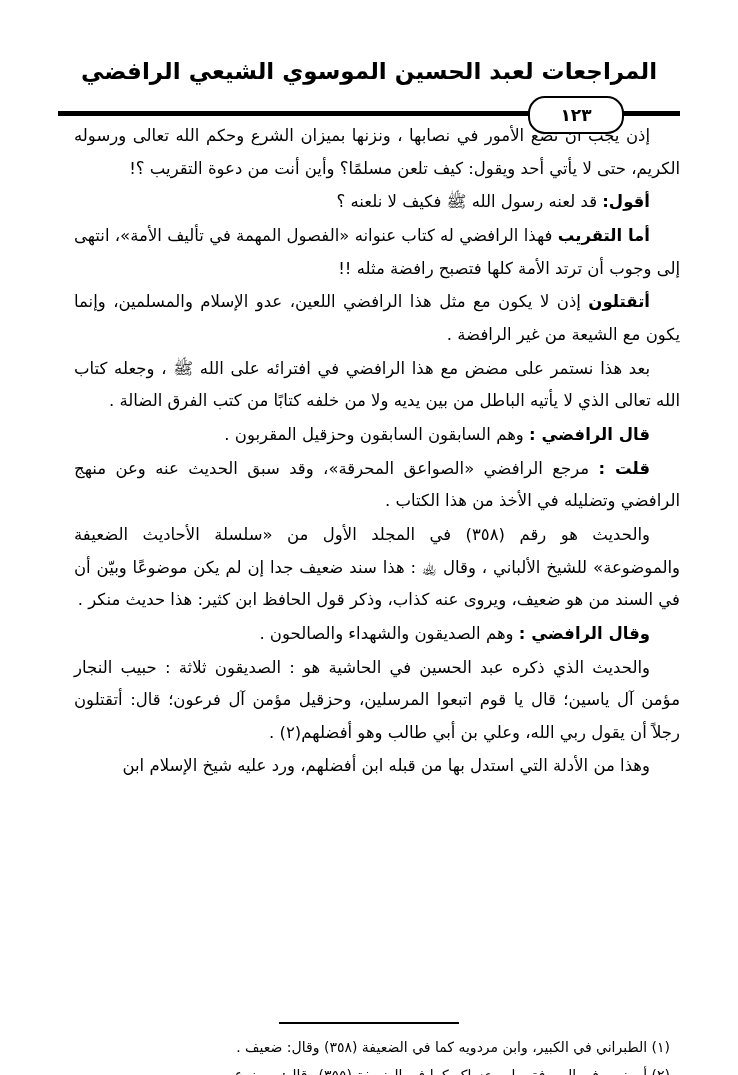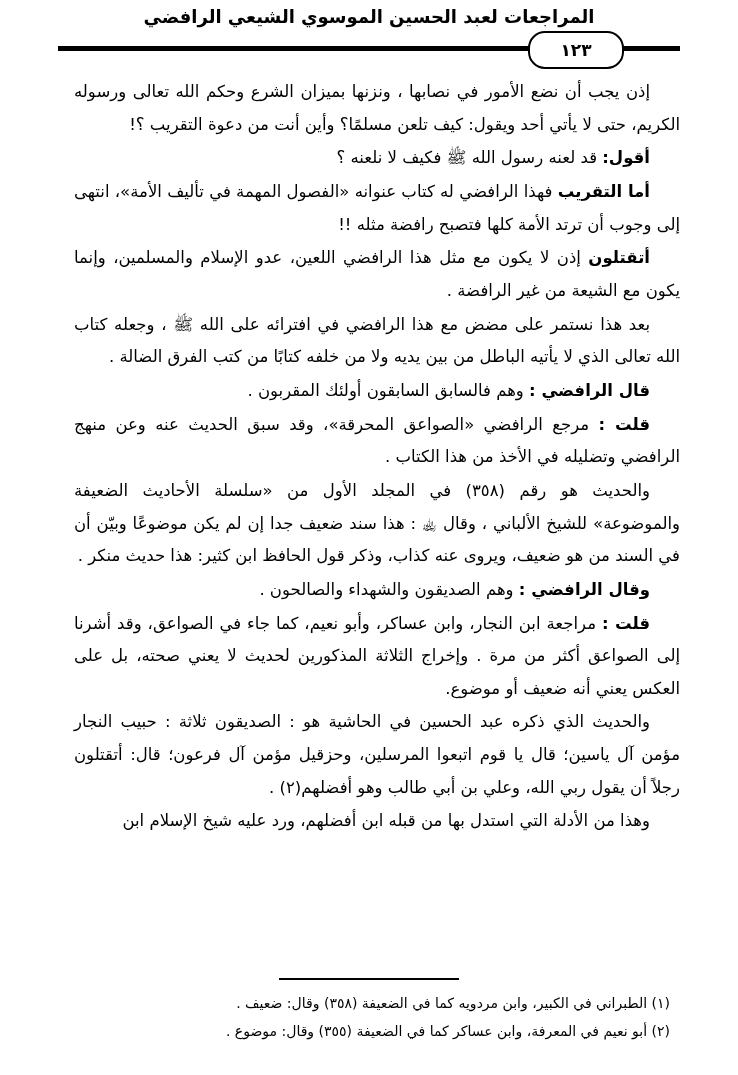--- a/index.html
+++ b/index.html
@@ -25,29 +25,30 @@
 
   
   .header {
     position: relative;
     height: 70px;
     padding: 0 58px;
     box-sizing: border-box;
   }
   .header-title {
     text-align: center;
-    font-size: 18px;
+    font-size: 23px;
     font-weight: bold;
     letter-spacing: 0;
-    padding-top: 6px;
+    padding-top: 14px;
     line-height: 1.2;
+    margin-top: 44px;
   }
   .rule-wrap {
     position: relative;
-    margin-top: 8px;
+    margin-top: 15px;
     height: 30px;
   }
   .rule-thick {
     position: absolute;
     top: 10px;
     right: 0;
     left: 0;
     height: 5px;
     background: #000;
   }
@@ -144,42 +145,38 @@
       <b>أتقتلون</b>
       <span>إذن لا يكون مع مثل هذا الرافضي اللعين، عدو الإسلام والمسلمين، وإنما يكون مع الشيعة من غير الرافضة .</span>
     </p>
 
     <p class="para">
       <span>بعد هذا نستمر على مضض مع هذا الرافضي في افترائه على الله ﷺ ، وجعله كتاب الله تعالى الذي لا يأتيه الباطل من بين يديه ولا من خلفه كتابًا من كتب الفرق الضالة .</span>
     </p>
 
     <p class="para">
       <b>قال الرافضي :</b>
-      <span>وهم فالسابق السابقون أولئك المقربون .</span>
+      <span>وهم السابقون السابقون وحزقيل المقربون .</span>
     </p>
 
 
     <p class="para">
       <b>قلت :</b>
       <span>مرجع الرافضي «الصواعق المحرقة»، وقد سبق الحديث عنه وعن منهج الرافضي وتضليله في الأخذ من هذا الكتاب .</span>
     </p>
 
     <p class="para">
       <span>والحديث هو رقم (٣٥٨) في المجلد الأول من «سلسلة الأحاديث الضعيفة والموضوعة» للشيخ الألباني ، وقال ﵀ : هذا سند ضعيف جدا إن لم يكن موضوعًا وبيّن أن في السند من هو ضعيف، ويروى عنه كذاب، وذكر قول الحافظ ابن كثير: هذا حديث منكر .</span>
     </p>
 
     <p class="para">
       <b>وقال الرافضي :</b>
       <span>وهم الصديقون والشهداء والصالحون .</span>
     </p>
 
-    <p class="para">
-      <b>قلت :</b>
-      <span>مراجعة ابن النجار، وابن عساكر، وأبو نعيم، كما جاء في الصواعق، وقد أشرنا إلى الصواعق أكثر من مرة . وإخراج الثلاثة المذكورين لحديث لا يعني صحته، بل على العكس يعني أنه ضعيف أو موضوع.</span>
-    </p>
 
     <p class="para">
       <span>والحديث الذي ذكره عبد الحسين في الحاشية هو : الصديقون ثلاثة : حبيب النجار مؤمن آل ياسين؛ قال يا قوم اتبعوا المرسلين، وحزقيل مؤمن آل فرعون؛ قال: أتقتلون رجلاً أن يقول ربي الله، وعلي بن أبي طالب وهو أفضلهم(٢) .</span>
     </p>
 
     <p class="para">
       <span>وهذا من الأدلة التي استدل بها من قبله ابن أفضلهم، ورد عليه شيخ الإسلام ابن</span>
     </p>
 
   </div>

